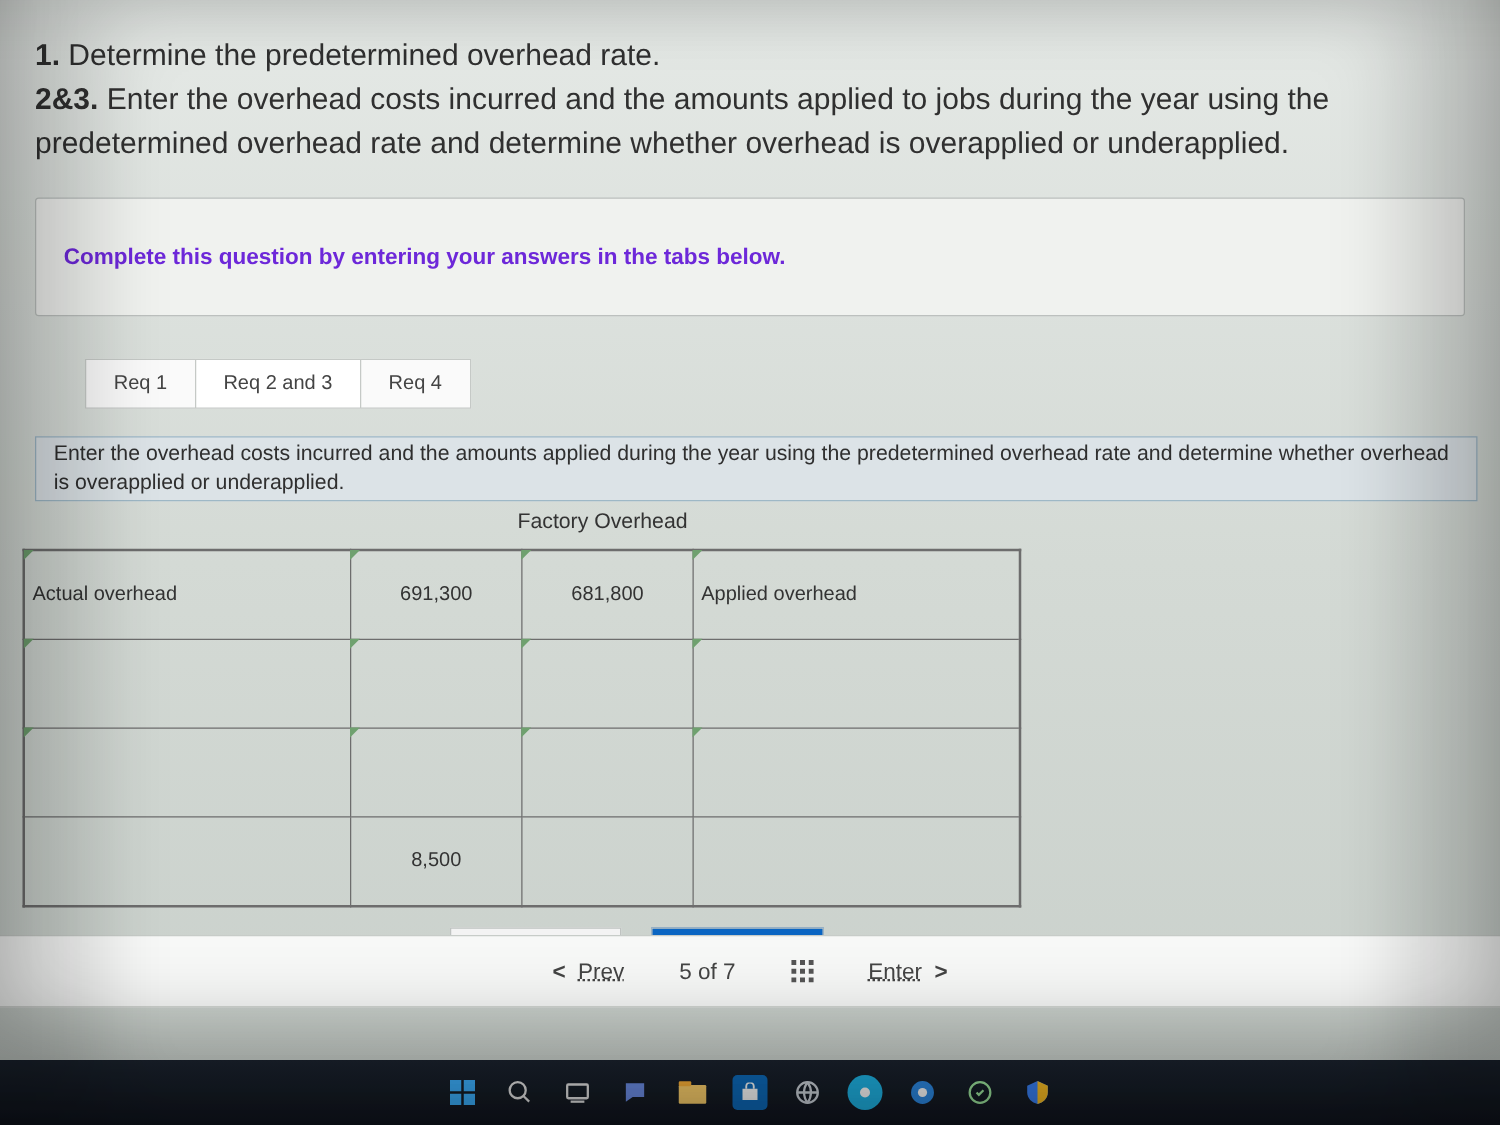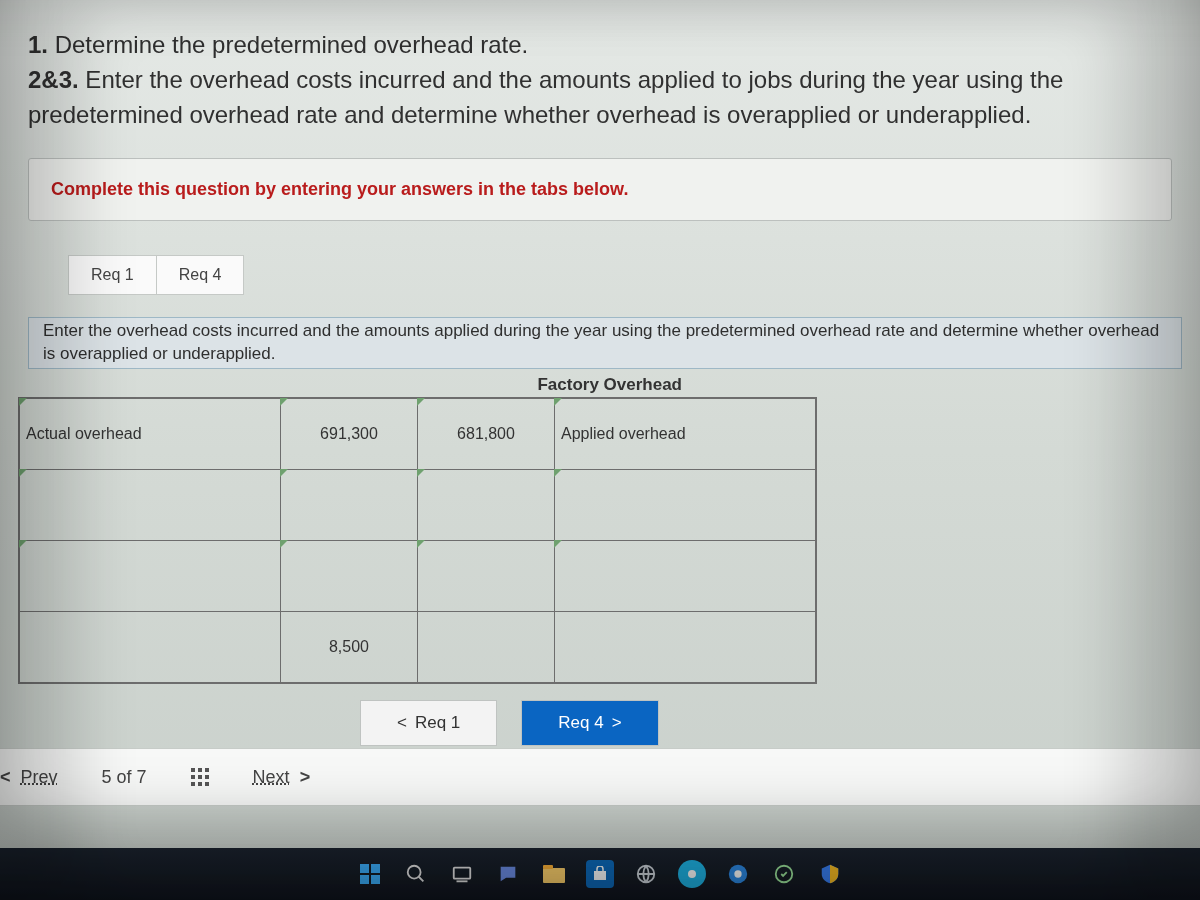--- a/index.html
+++ b/index.html
@@ -1,39 +1,39 @@
 <!DOCTYPE html>
 <html><head>
 <meta charset="utf-8">
 <style>
   html,body{margin:0;padding:0;font-family:Arial,Helvetica,sans-serif;background:#d8ddd9;color:#333;width:1200px;height:900px;overflow:hidden}
   .screen{width:1200px;height:900px;position:relative;background:linear-gradient(180deg,#e5e9e6 0%,#d4dad5 50%,#c8cfca 100%)}
   .question-text{padding:28px 28px 8px 28px;font-size:24px;line-height:1.45;color:#303030}
   .question-text b{font-weight:bold}
-  .instruction-bar{margin:18px 28px 0 28px;background:#f0f2ef;border:1px solid #bcc0be;border-radius:3px;padding:20px 22px;font-size:18px;color:#b91c1c}
+  .instruction-bar{margin:18px 28px 0 28px;background:#f0f2ef;border:1px solid #bcc0be;border-radius:3px;padding:36px 22px;font-size:18px;color:#6d28d9}
   .tab-row{display:flex;gap:0;margin:34px 0 0 68px}
   .tab{background:#fafafa;border:1px solid #c5c9c6;padding:10px 22px;font-size:16px;color:#444;cursor:pointer;margin-right:-1px}
   .tab.active{background:#fff;font-weight:500}
   .prompt-band{margin:22px 18px 0 28px;background:#dce3e7;border:1px solid #9eb8c6;border-top:1px solid #9eb8c6;padding:2px 14px;font-size:17px;color:#2f2f2f;line-height:1.35}
   
   .t-account-wrap{margin:6px 0 0 18px}
-  .t-title{font-weight:bold;font-size:17px;text-align:right;width:400px;margin-left:264px;padding-bottom:2px}
+  .t-title{font-weight:normal;font-size:17px;text-align:center;width:400px;margin-left:264px;padding-bottom:12px}
   .t-table{border-collapse:collapse;border:2px solid #6d6d6d}
   .t-table td{border:1px solid #6d6d6d;height:30px;padding:20px 6px;font-size:16px;position:relative}
   .t-table td.tick::before{content:"";position:absolute;top:-1px;left:-1px;width:0;height:0;border-top:8px solid #6fa16f;border-right:8px solid transparent}
   .col-label{width:248px;text-align:left}
   .col-amt{width:124px;text-align:center}
   .row-spacer td{height:30px}
   
   .sub-nav{display:flex;gap:24px;margin:16px 0 0 360px}
   .sub-nav button{display:flex;align-items:center;gap:8px;font-size:17px;padding:12px 36px;border:1px solid #bfc3c1;cursor:pointer}
   .btn-light{background:#f3f3f3;color:#333}
   .btn-primary{background:#0a65c2;color:#fff;border-color:#0a65c2}
   
-  .pager-bar{position:absolute;left:0;right:0;bottom:94px;height:56px;background:#f7f8f7;border-top:1px solid #c7ccc8;border-bottom:1px solid #c7ccc8;display:flex;align-items:center;gap:44px;font-size:18px;color:#444}
+  .pager-bar{position:absolute;left:0;right:0;bottom:94px;height:56px;background:#f7f8f7;border-top:1px solid #c7ccc8;border-bottom:1px solid #c7ccc8;display:flex;align-items:center;justify-content:center;gap:44px;font-size:18px;color:#444}
   .pager-bar .link{text-decoration:underline dotted;cursor:pointer}
   .pager-bar .grid-icon{width:18px;height:18px;display:inline-block;vertical-align:middle}
   .pager-bar .chev{font-weight:bold}
   
   .taskbar{position:absolute;left:0;right:0;bottom:0;height:52px;background:linear-gradient(180deg,#1d2530 0%,#11161f 100%);display:flex;align-items:center;justify-content:center;gap:18px}
   .tb-ico{width:28px;height:28px;border-radius:4px;display:flex;align-items:center;justify-content:center;color:#fff;font-size:16px}
   .tb-ico svg{display:block}
   
   .vignette{pointer-events:none;position:absolute;inset:0;box-shadow:inset 0 -80px 60px rgba(0,0,0,0.25), inset 80px 0 60px rgba(0,0,0,0.15), inset -80px 0 60px rgba(0,0,0,0.15)}
 </style>
@@ -49,20 +49,21 @@
     <b>2&amp;3.</b><span> Enter the overhead costs incurred and the amounts applied to jobs during the year using the predetermined overhead rate and determine whether overhead is overapplied or underapplied.</span>
   </div>
 </div>
 
 <div class="instruction-bar">
   <b>Complete this question by entering your answers in the tabs below.</b>
 </div>
 
 <div class="tab-row">
   <div class="tab">Req 1</div>
+  <div class="tab active">Req 2 and 3</div>
   <div class="tab">Req 4</div>
 </div>
 
 <div class="prompt-band">Enter the overhead costs incurred and the amounts applied during the year using the predetermined overhead rate and determine whether overhead is overapplied or underapplied.</div>
 
 <div class="t-account-wrap">
   <div class="t-title">Factory Overhead</div>
   <table class="t-table">
     <tbody>
           <tr>
@@ -119,21 +120,21 @@
             <rect x="0" y="7" width="4" height="4"></rect>
             <rect x="7" y="7" width="4" height="4"></rect>
             <rect x="14" y="7" width="4" height="4"></rect>
             <rect x="0" y="14" width="4" height="4"></rect>
             <rect x="7" y="14" width="4" height="4"></rect>
             <rect x="14" y="14" width="4" height="4"></rect>
           </g>
         </svg>
   </span>
   <span>
-    <span class="link">Next</span>&nbsp;
+    <span class="link">Enter</span>&nbsp;
     <span class="chev">&gt;</span>
   </span>
 </div>
 
 <div class="taskbar">
   <div class="tb-ico">
     <svg width="24" height="24" viewBox="0 0 24 24">
           <rect x="2" y="2" width="9" height="9" fill="#3db2ff"></rect>
           <rect x="13" y="2" width="9" height="9" fill="#3db2ff"></rect>
           <rect x="2" y="13" width="9" height="9" fill="#3db2ff"></rect>

